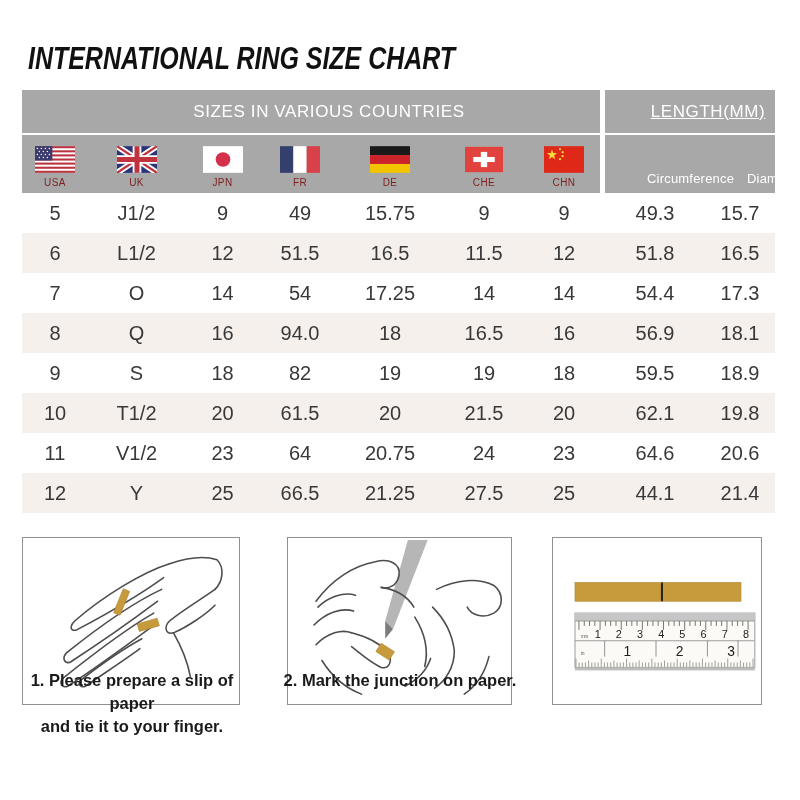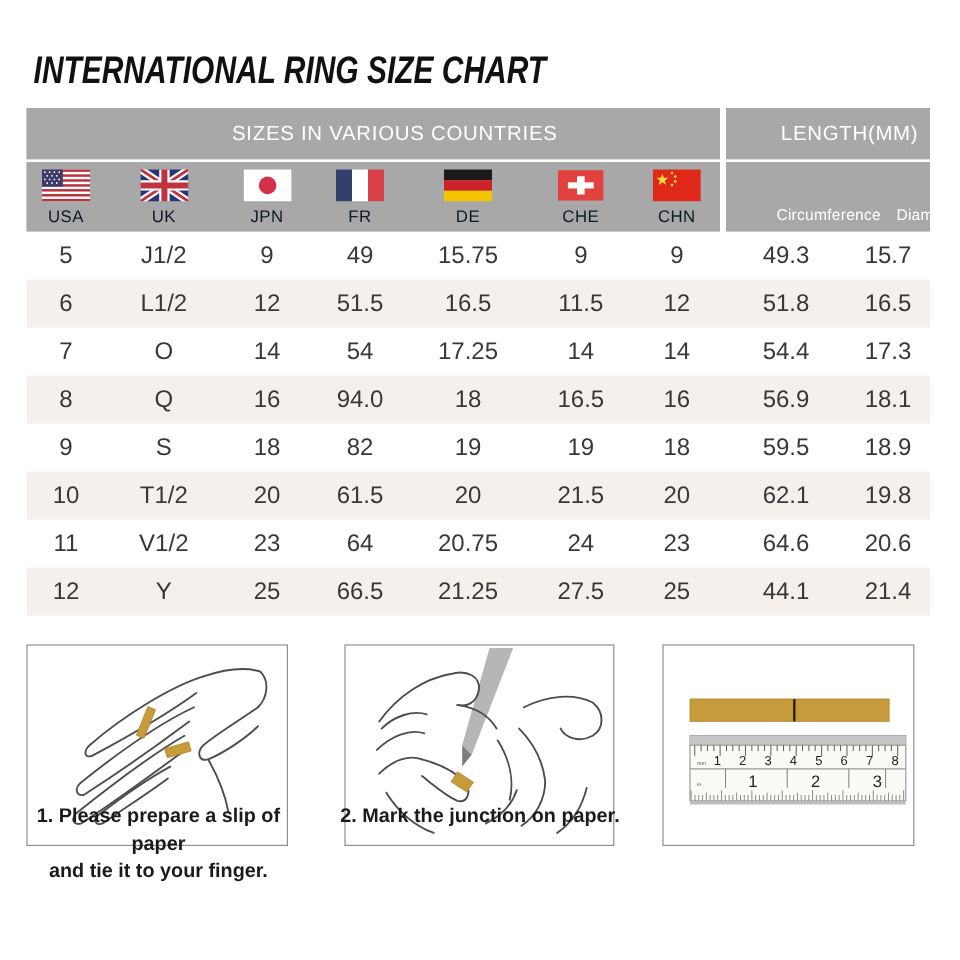--- a/index.html
+++ b/index.html
@@ -18,21 +18,21 @@
       font-size:17px;letter-spacing:0.6px;padding-left:36px;}
   .th-gap{background:#fff;grid-row:1/4;grid-column:2;}
   .th-line{background:#fff;grid-row:2;grid-column:1;}
   .th-line2{background:#fff;grid-row:2;grid-column:3;}
   .flagsrow{grid-row:3;grid-column:1;background:#a8a8a8;display:grid;
             grid-template-columns:66px 97px 75px 80px 100px 88px 72px;}
   .fcell{display:flex;flex-direction:column;align-items:center;justify-content:flex-end;
          padding-bottom:5px;gap:4px;}
   .flag{display:block;width:40px;height:27px;}
   .flag.narrow{width:38px;}
-  .ccode{color:#0f172a;font-size:14px;letter-spacing:0.4px;}
+  .ccode{color:#7f1d1d;font-size:10px;letter-spacing:0.4px;}
   .lenlabels{grid-row:3;grid-column:3;background:#a8a8a8;display:grid;
              grid-template-columns:100px 70px;align-items:end;padding-bottom:7px;}
   .lenlabels div{color:#fff;font-size:13px;text-align:center;letter-spacing:0.2px;padding-left:42px;}
 
   .tbody .row{display:grid;grid-template-columns:66px 97px 75px 80px 100px 88px 72px 5px 100px 70px;
               height:40px;align-items:center;}
   .tbody .row:nth-child(even){background:#f6f0ed;}
   .tbody .row > div{text-align:center;font-size:20px;color:#383838;}
   .tbody .row > div:nth-child(8){grid-column:9;}
 
@@ -56,21 +56,21 @@
 <body>
 
 <div class="page">
 
   <h1 class="title">INTERNATIONAL RING SIZE CHART</h1>
 
   <div class="table">
     <div class="thead">
       <div class="th" style="grid-row:1;grid-column:1;">SIZES IN VARIOUS COUNTRIES</div>
       <div class="th-gap"></div>
-      <div class="th" style="grid-row:1;grid-column:3;">LENGTH(MM)</div>
+      <div class="th" style="grid-row:1;grid-column:3;text-decoration:underline;">LENGTH(MM)</div>
       <div class="th-line"></div>
       <div class="th-line2"></div>
 
       <div class="flagsrow">
         <div class="fcell">
           <svg class="flag" viewBox="0 0 60 40">
             <rect width="60" height="40" fill="#ffffff"></rect>
             <g fill="#b9333f">
               <rect y="0" width="60" height="3.1"></rect>
                 <rect y="6.2" width="60" height="3.1"></rect>

